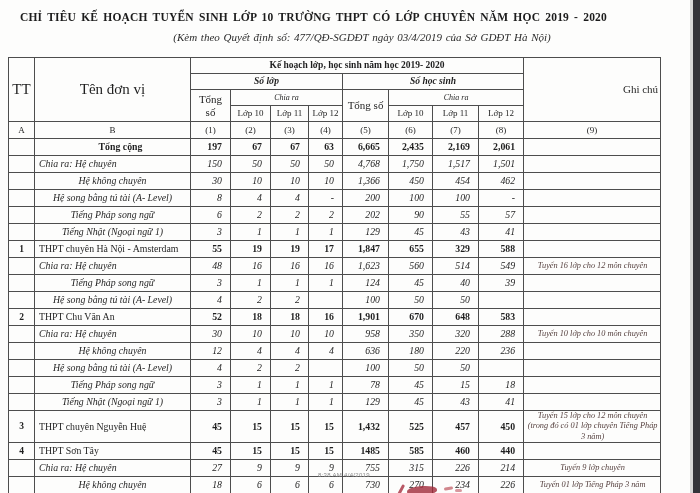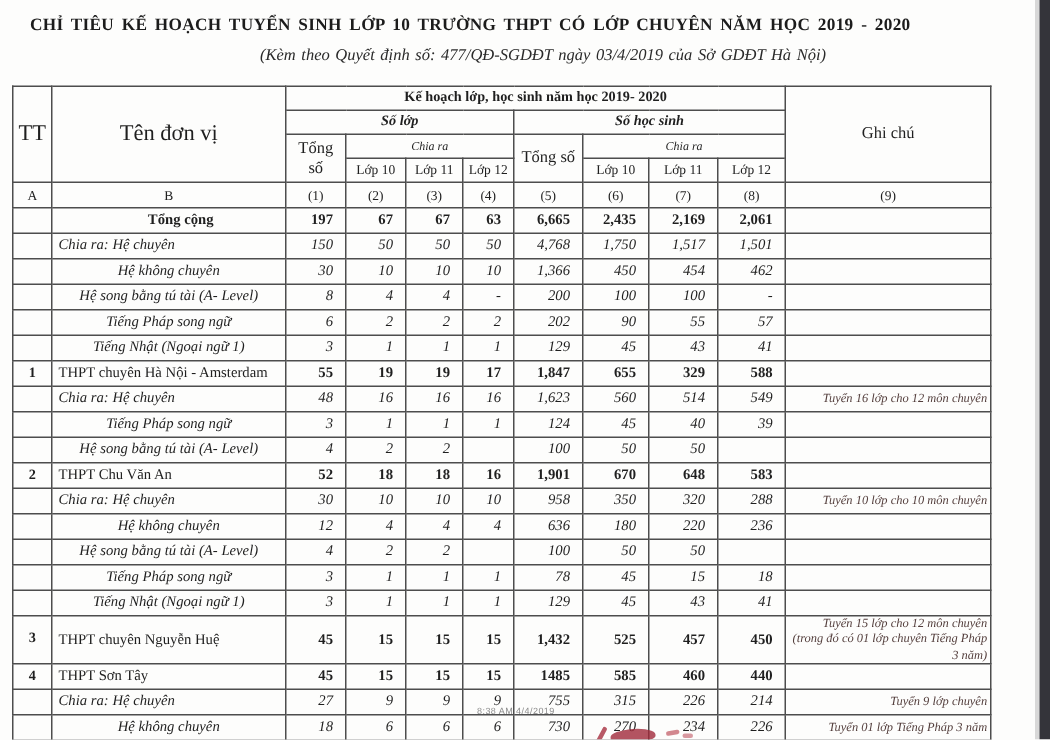--- a/index.html
+++ b/index.html
@@ -31,30 +31,30 @@
     font-size:9.5px;line-height:1.15;text-align:center;vertical-align:middle;
   }
   .dtable thead th{height:15px;}
   th.h-plan{font-weight:bold;font-size:9.5px;height:16px;}
   th.h-group{font-weight:bold;font-style:italic;font-size:9.5px;height:15px;}
   th.h-chia{font-style:italic;font-size:8px;height:10px;}
   th.h-tong{font-size:11px;}
   th.h-lop{font-size:9px;height:12px;}
   th.h-tt{font-size:15px;}
   th.h-unit{font-size:15px;}
-  th.h-note{font-size:11px;}
+  th.h-note{font-size:11px;text-align:right;}
 
   tr.index-row td{height:12px;font-size:9px;}
 
   
   .dtable tbody td{height:16px;}
   td.c-tt{font-weight:bold;font-size:9.5px;}
   td.c-name{text-align:left;padding-left:4px;font-size:9.8px;}
   td.c-num{text-align:right;padding-right:8px;font-size:9.8px;}
-  td.c-note{text-align:right;padding-left:3px;font-size:8.3px;font-style:italic;color:#533e3c;line-height:1.25;}
+  td.c-note{text-align:center;padding-left:3px;font-size:8.3px;font-style:italic;color:#533e3c;line-height:1.25;}
 
   tr.r-total td.c-name{font-weight:bold;text-align:center;padding-left:18px;}
   tr.r-total td.c-num{font-weight:bold;}
   tr.r-school td.c-num{font-weight:bold;}
   tr.r-school td.c-name{font-style:normal;}
   tr.r-breakdown td.c-name,tr.r-breakdown td.c-num{font-style:italic;}
   tr.r-sub td.c-name{font-style:italic;text-align:center;padding-left:2px;}
   tr.r-sub td.c-num{font-style:italic;}
 
   .timestamp{

